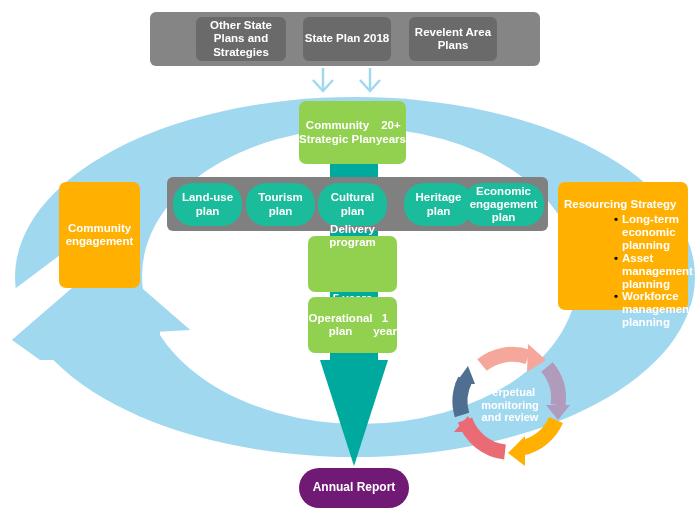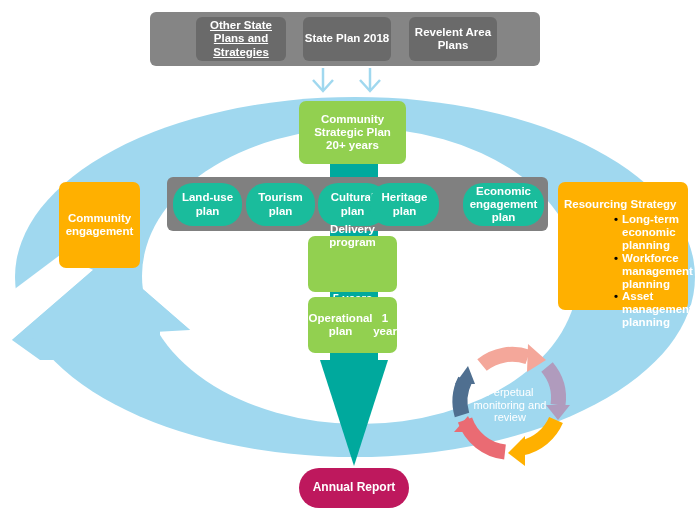--- a/index.html
+++ b/index.html
@@ -12,29 +12,29 @@
               border-radius: 6px; }
     .topbox { top: 17px; height: 44px; background: #6a6a6a; border-radius: 6px;
               display: flex; align-items: center; justify-content: center; font-size: 11.5px; }
     .green { background: #92d050; border-radius: 7px; display: flex; align-items: center;
              justify-content: center; font-size: 11.5px; }
     .plansbar { left: 167px; top: 177px; width: 381px; height: 54px; background: #808080;
                 border-radius: 6px; }
     .pill { top: 183px; height: 43px; background: #1abc9c; border-radius: 20px;
             display: flex; align-items: center; justify-content: center; font-size: 11.5px; }
     .orange { background: #ffb000; border-radius: 7px; }
-    .annual { left: 299px; top: 468px; width: 110px; height: 40px; background: #be185d;
+    .annual { left: 299px; top: 468px; width: 110px; height: 40px; background: #701a75;
               border-radius: 20px; display: flex; align-items: center; justify-content: center;
               font-size: 12px; }
     .res-title { font-size: 11.5px; text-align: left; }
     .res-list { margin: 2px 0 0 0; padding: 0 0 0 14px; list-style: none; font-size: 11.5px; text-align: left; }
     .res-list li { position: relative; line-height: 1.12; margin-left: 44px; }
     .res-list li::before { content: "•"; color: #000; position: absolute; left: -8px; top: 0; }
     .cycle-text { left: 470px; top: 386px; width: 80px; font-size: 11px; color: #ffffff;
-                  font-weight: normal; text-align: center; line-height: 1.15; }
+                  font-weight: bold; text-align: center; line-height: 1.15; }
   </style>
 </head>
 <body>
 
 <svg class="bg" width="700" height="515" viewBox="0 0 700 515">
 
   <g>
     <ellipse cx="355" cy="277" rx="340" ry="180" fill="#a0d8ef"></ellipse>
     <ellipse cx="360" cy="276" rx="218" ry="148" fill="#ffffff"></ellipse>
 
@@ -65,72 +65,72 @@
     <path d="M 556 420 A 48 48 0 0 1 522 448" stroke="#ffb000"></path>
     <polygon points="525,436 508,453 525,466" fill="#ffb000" stroke="none"></polygon>
     <path d="M 505 452 A 48 48 0 0 1 465 420" stroke="#ea6b73"></path>
     <polygon points="454,420 476,420 462,436" fill="#ea6b73" stroke="none" transform="rotate(180 465 426)"></polygon>
     <path d="M 462 415 A 48 48 0 0 1 465 380" stroke="#4f6f90"></path>
     <polygon points="455,384 475,384 468,366" fill="#4f6f90" stroke="none"></polygon>
   </g>
 </svg>
 
 <div class="abs topbar"></div>
-<div class="abs topbox txt" style="left:196px;width:90px;text-decoration:underline;">
+<div class="abs topbox txt" style="left:196px;width:90px;">
   <span>Other State Plans and Strategies</span>
 </div>
 <div class="abs topbox txt" style="left:303px;width:88px;">
   <span>State Plan 2018</span>
 </div>
 <div class="abs topbox txt" style="left:409px;width:88px;">
   <span>Revelent Area Plans</span>
 </div>
 
-<div class="abs green txt" style="left:299px;top:101px;width:107px;height:63px;flex-direction:column;justify-content:center;">
+<div class="abs green txt" style="left:299px;top:101px;width:107px;height:63px;justify-content:center;">
   <span>Community Strategic Plan</span>
   <span>20+ years</span>
 </div>
 
 <div class="abs plansbar"></div>
 <div class="abs pill txt" style="left:173px;width:69px;">
   <span>Land-use plan</span>
 </div>
 <div class="abs pill txt" style="left:246px;width:69px;">
   <span>Tourism plan</span>
 </div>
 <div class="abs pill txt" style="left:318px;width:69px;">
   <span>Cultural plan</span>
 </div>
-<div class="abs pill txt" style="left:370px;width:69px;">
+<div class="abs pill txt" style="left:404px;width:69px;">
   <span>Heritage plan</span>
 </div>
 <div class="abs pill txt" style="left:463px;width:81px;">
   <span>Economic engagement plan</span>
 </div>
 
 <div class="abs green txt" style="left:308px;top:236px;width:89px;height:56px;flex-direction:column;gap:43px;">
   <span style="max-width:60px;">Delivery program</span>
   <span>5 years</span>
 </div>
 
 <div class="abs green txt" style="left:308px;top:297px;width:89px;height:56px;">
   <span style="max-width:80px;">Operational plan</span>
   <span>1 year</span>
 </div>
 
 <div class="abs annual txt">
   <span>Annual Report</span>
 </div>
 
-<div class="abs orange txt" style="left:59px;top:182px;width:81px;height:86px;display:flex;align-items:center;justify-content:flex-start;font-size:11.5px;">
+<div class="abs orange txt" style="left:59px;top:182px;width:81px;height:106px;display:flex;align-items:center;justify-content:flex-start;font-size:11.5px;">
   <span>Community engagement</span>
 </div>
 
 <div class="abs orange txt" style="left:558px;top:182px;width:130px;height:128px;box-sizing:border-box;padding:16px 4px 0 6px;">
   <div class="res-title">Resourcing Strategy</div>
   <ul class="res-list">
     <li>Long-term economic planning</li>
+    <li>Asset management planning</li>
     <li>Workforce management planning</li>
-    <li>Asset management planning</li>
   </ul>
 </div>
 
 <div class="abs cycle-text">Perpetual monitoring and review</div>
 
 </body></html>

